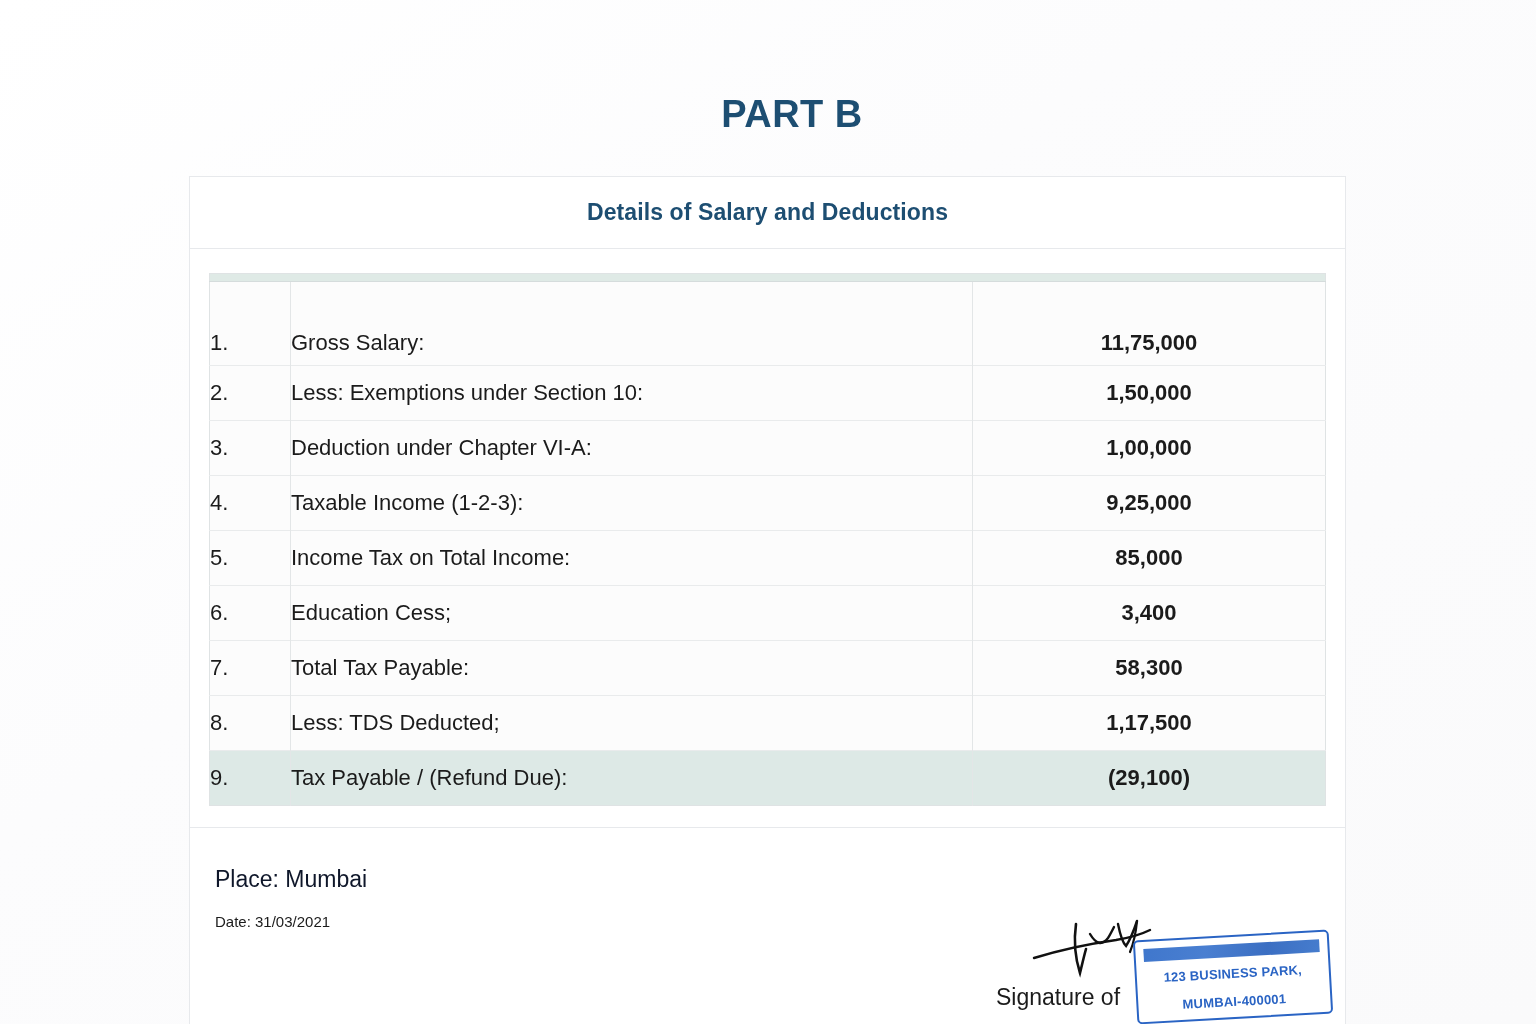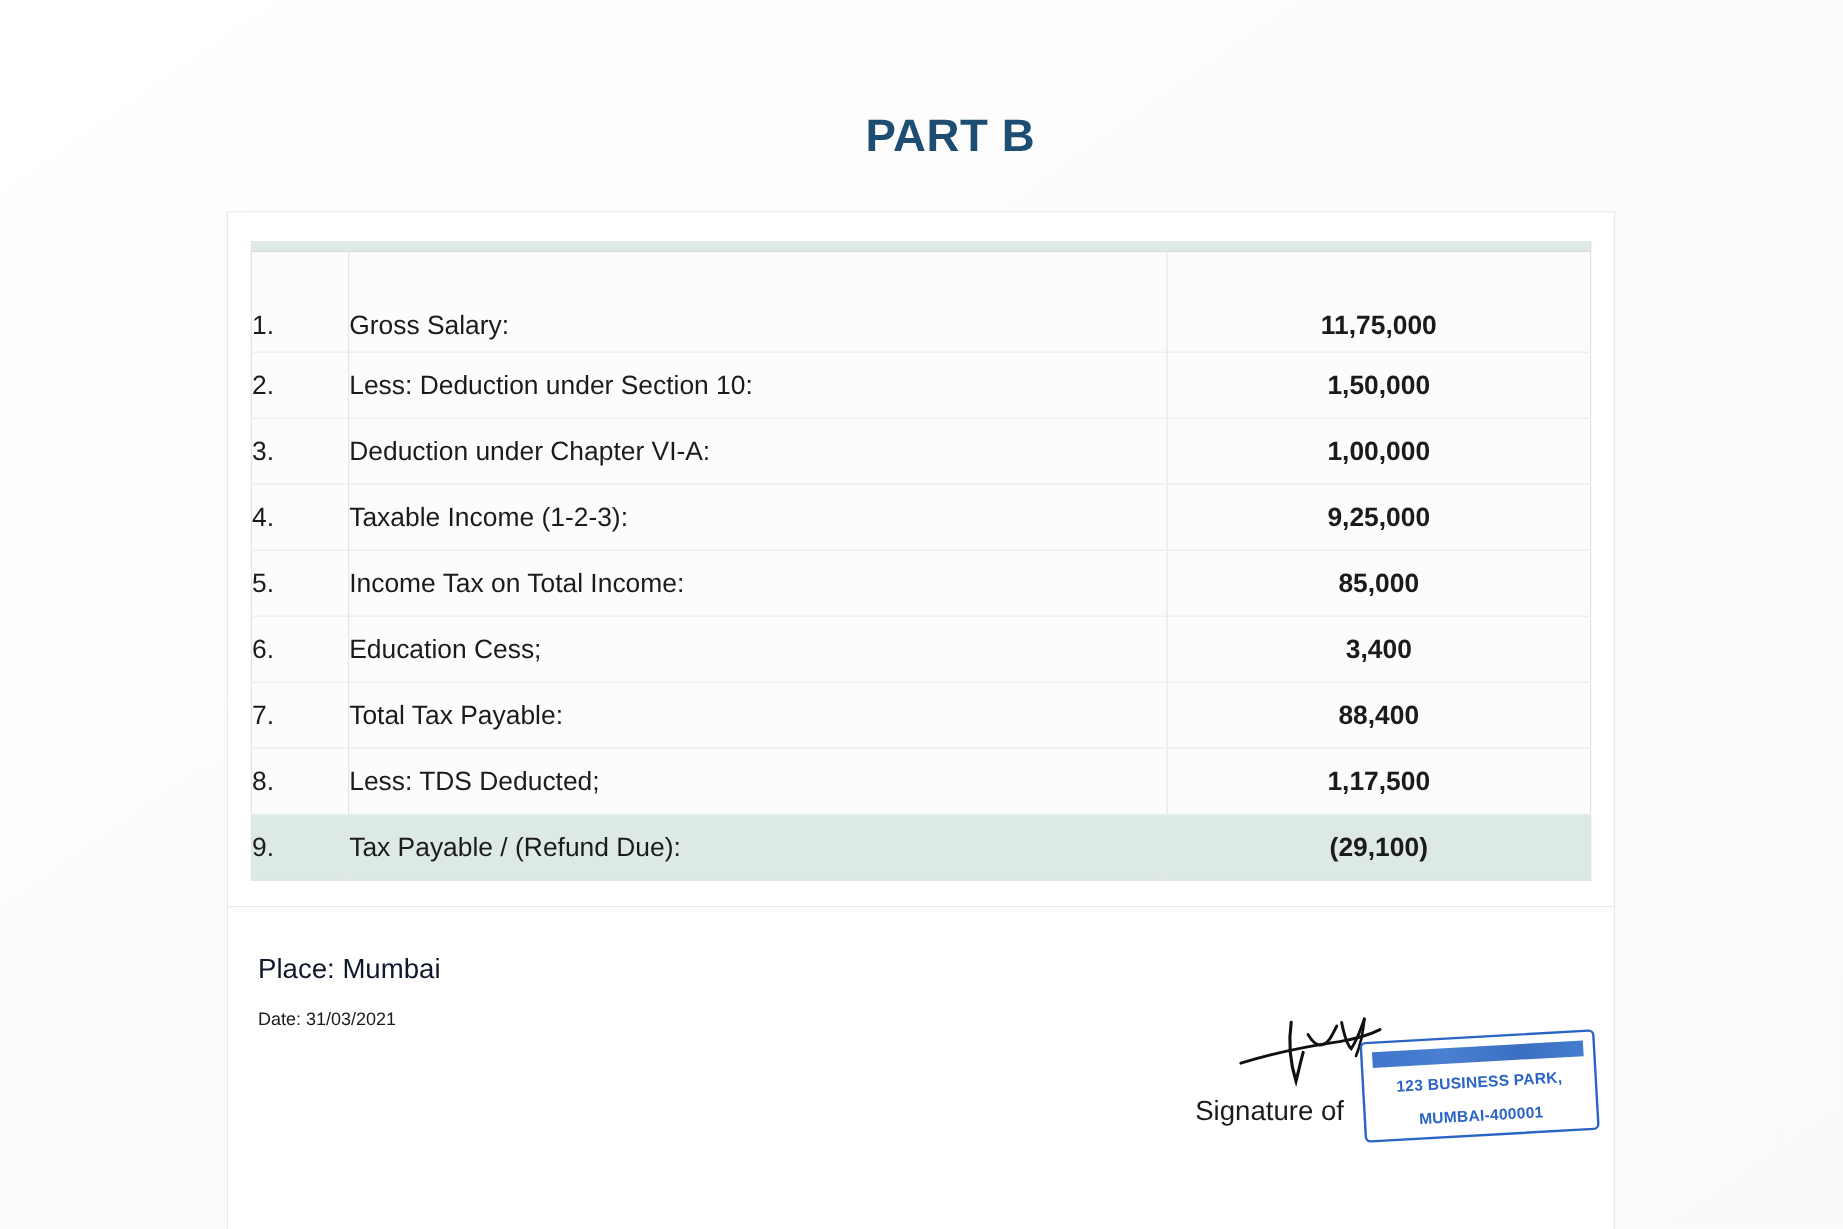--- a/index.html
+++ b/index.html
@@ -217,20 +217,23 @@
 </style>
 </head>
 <body>
 
 <div class="page">
 
   <div class="doc-title">PART B</div>
 
   <div class="card">
 
+    <div class="card-header">
+      <div class="card-header-title">Details of Salary and Deductions</div>
+    </div>
 
     <div class="table-wrap">
       <table class="ded">
         <colgroup>
           <col class="c-num">
             <col class="c-desc">
             <col class="c-amt">
         </colgroup>
         <thead>
           <tr>
@@ -240,21 +243,21 @@
             </tr>
         </thead>
         <tbody id="table-body">
             <tr>
               <td class="num">1.</td>
               <td class="desc">Gross Salary:</td>
               <td class="amt">11,75,000</td>
             </tr>
             <tr>
               <td class="num">2.</td>
-              <td class="desc">Less: Deduction under Section 10:</td>
+              <td class="desc">Less: Exemptions under Section 10:</td>
               <td class="amt">1,50,000</td>
             </tr>
             <tr>
               <td class="num">3.</td>
               <td class="desc">Deduction under Chapter VI-A:</td>
               <td class="amt">1,00,000</td>
             </tr>
             <tr>
               <td class="num">4.</td>
               <td class="desc">Taxable Income (1-2-3):</td>
@@ -266,21 +269,21 @@
               <td class="amt">85,000</td>
             </tr>
             <tr>
               <td class="num">6.</td>
               <td class="desc">Education Cess;</td>
               <td class="amt">3,400</td>
             </tr>
             <tr>
               <td class="num">7.</td>
               <td class="desc">Total Tax Payable:</td>
-              <td class="amt">88,400</td>
+              <td class="amt">58,300</td>
             </tr>
             <tr>
               <td class="num">8.</td>
               <td class="desc">Less: TDS Deducted;</td>
               <td class="amt">1,17,500</td>
             </tr>
             <tr class="highlight">
               <td class="num">9.</td>
               <td class="desc">Tax Payable / (Refund Due):</td>
               <td class="amt">(29,100)</td>

